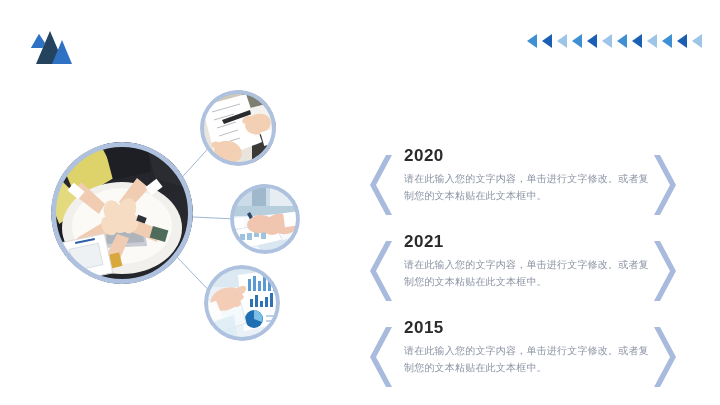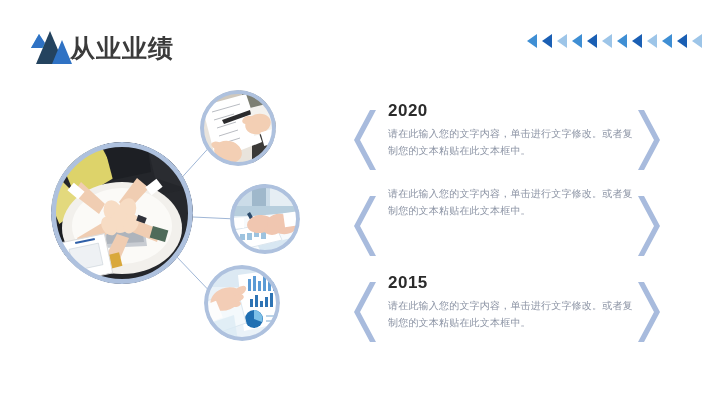--- a/index.html
+++ b/index.html
@@ -46,21 +46,21 @@
   .photo{position:absolute;left:0;top:0;width:100%;height:100%;border-radius:50%;overflow:hidden;}
   .photo svg{display:block;width:100%;height:100%;}
 
   .c-main{left:33px;top:62px;width:142px;height:142px;}
   .c-a{left:182px;top:10px;width:76px;height:76px;}
   .c-b{left:212px;top:104px;width:70px;height:70px;}
   .c-c{left:186px;top:185px;width:76px;height:76px;}
 
   
   .rows{position:absolute;left:352px;top:92px;width:352px;height:265px;}
-  .row{position:absolute;left:0;width:352px;height:80px;}
+  .row{position:absolute;left:16px;width:352px;height:80px;margin-top:45px;}
   .row.r1{top:8px;}
   .row.r2{top:94px;}
   .row.r3{top:180px;}
 
   .chev{position:absolute;top:8px;width:26px;height:64px;}
   .chev.left{left:2px;}
   .chev.right{left:282px;}
   .chev svg{display:block;width:100%;height:100%;}
 
   .rowbody{position:absolute;left:36px;top:0;width:250px;}
@@ -82,21 +82,20 @@
 
     <div class="logo">
       <svg viewBox="0 0 42 36" xmlns="http://www.w3.org/2000/svg">
         <polygon points="9,4 17,18 1,18" fill="#52a9dd"></polygon>
         <polygon points="9,4 15,13 12,18 1,18" fill="#2f72c4"></polygon>
         <polygon points="20,1 34,34 6,34" fill="#24435f"></polygon>
         <polygon points="32,10 42,34 22,34" fill="#2f72c4"></polygon>
       </svg>
     </div>
 
-    <div class="title">从业业绩</div>
 
     <div class="arrows">
       <span class="tri" style="border-right-color: rgb(63, 143, 212);"></span>
       <span class="tri" style="border-right-color: rgb(26, 95, 180);"></span>
       <span class="tri" style="border-right-color: rgb(157, 197, 232);"></span>
       <span class="tri" style="border-right-color: rgb(63, 143, 212);"></span>
       <span class="tri" style="border-right-color: rgb(26, 95, 180);"></span>
       <span class="tri" style="border-right-color: rgb(157, 197, 232);"></span>
       <span class="tri" style="border-right-color: rgb(63, 143, 212);"></span>
       <span class="tri" style="border-right-color: rgb(26, 95, 180);"></span>
@@ -325,20 +324,21 @@
       </div>
     </div>
 
     <div class="row r2">
       <div class="chev left">
         <svg viewBox="0 0 26 64" xmlns="http://www.w3.org/2000/svg">
           <path d="M22 2 L6 32 L22 62 L16 62 L0 32 L16 2 Z" fill="#a8bbdd"></path>
         </svg>
       </div>
       <div class="rowbody">
+        <div class="year">2021</div>
         <div class="desc">请在此输入您的文字内容，单击进行文字修改。或者复制您的文本粘贴在此文本框中。</div>
       </div>
       <div class="chev right">
         <svg viewBox="0 0 26 64" xmlns="http://www.w3.org/2000/svg">
           <path d="M4 2 L20 32 L4 62 L10 62 L26 32 L10 2 Z" fill="#a8bbdd"></path>
         </svg>
       </div>
     </div>
 
     <div class="row r3">

